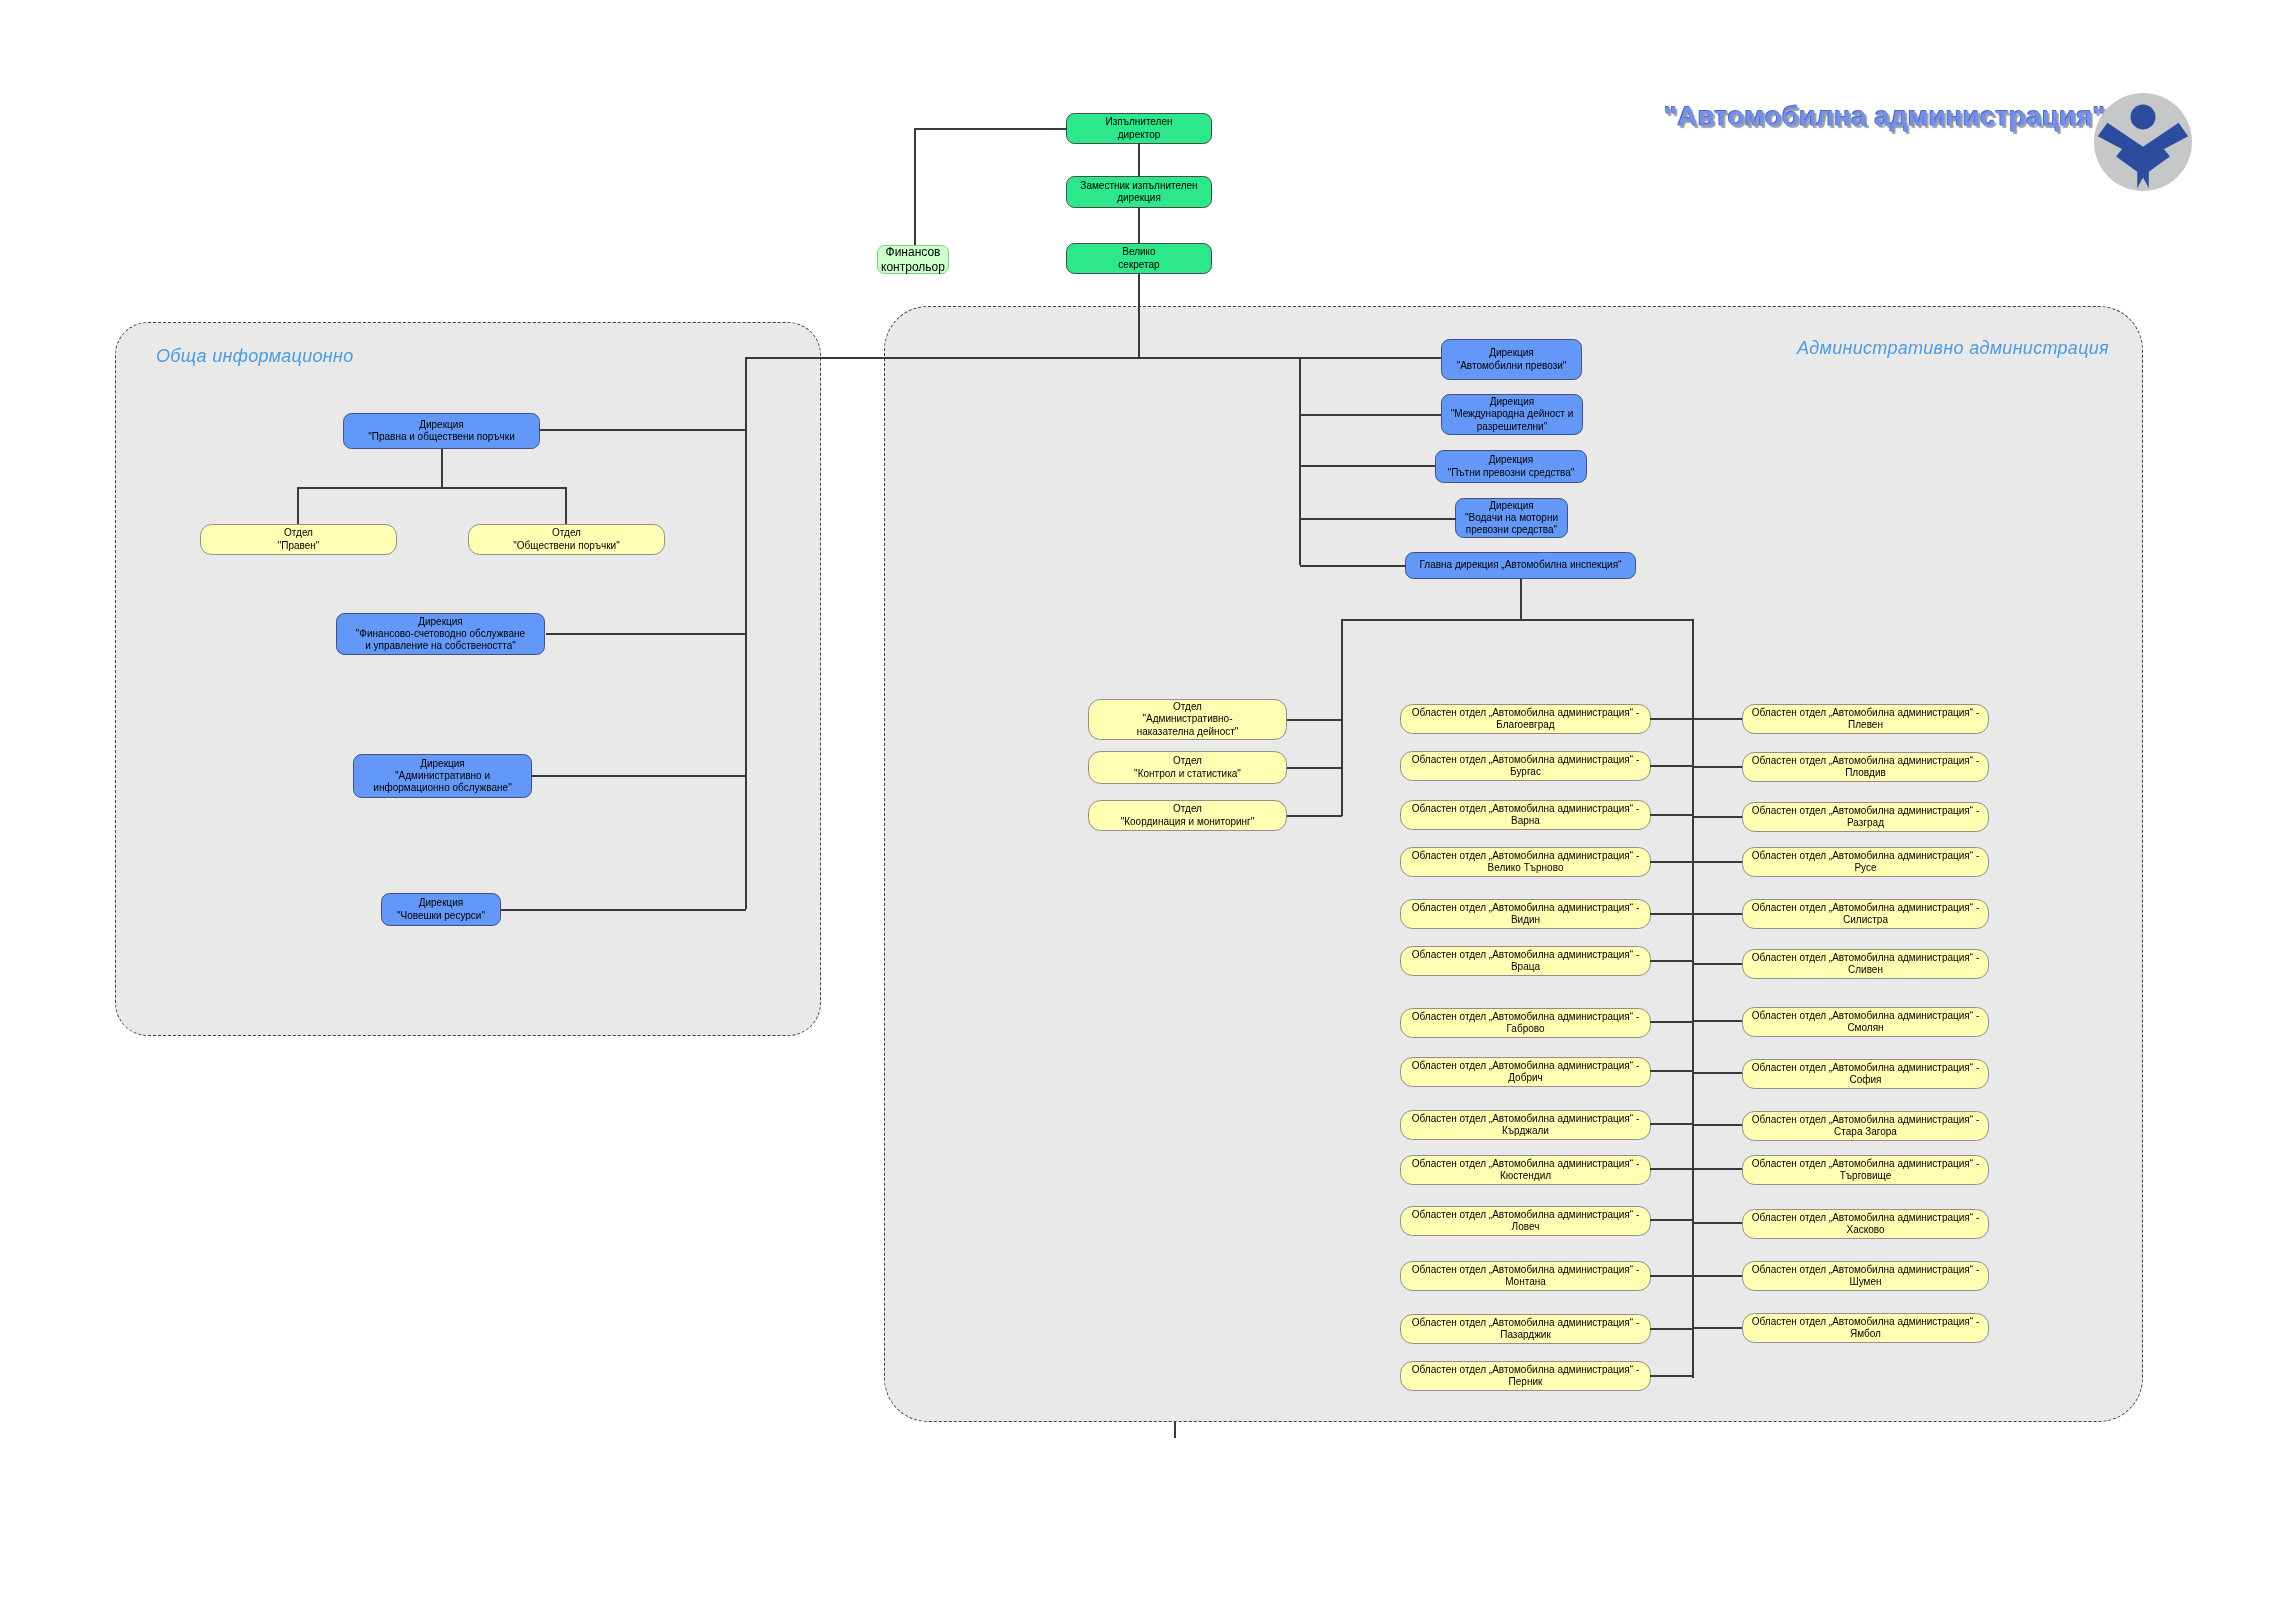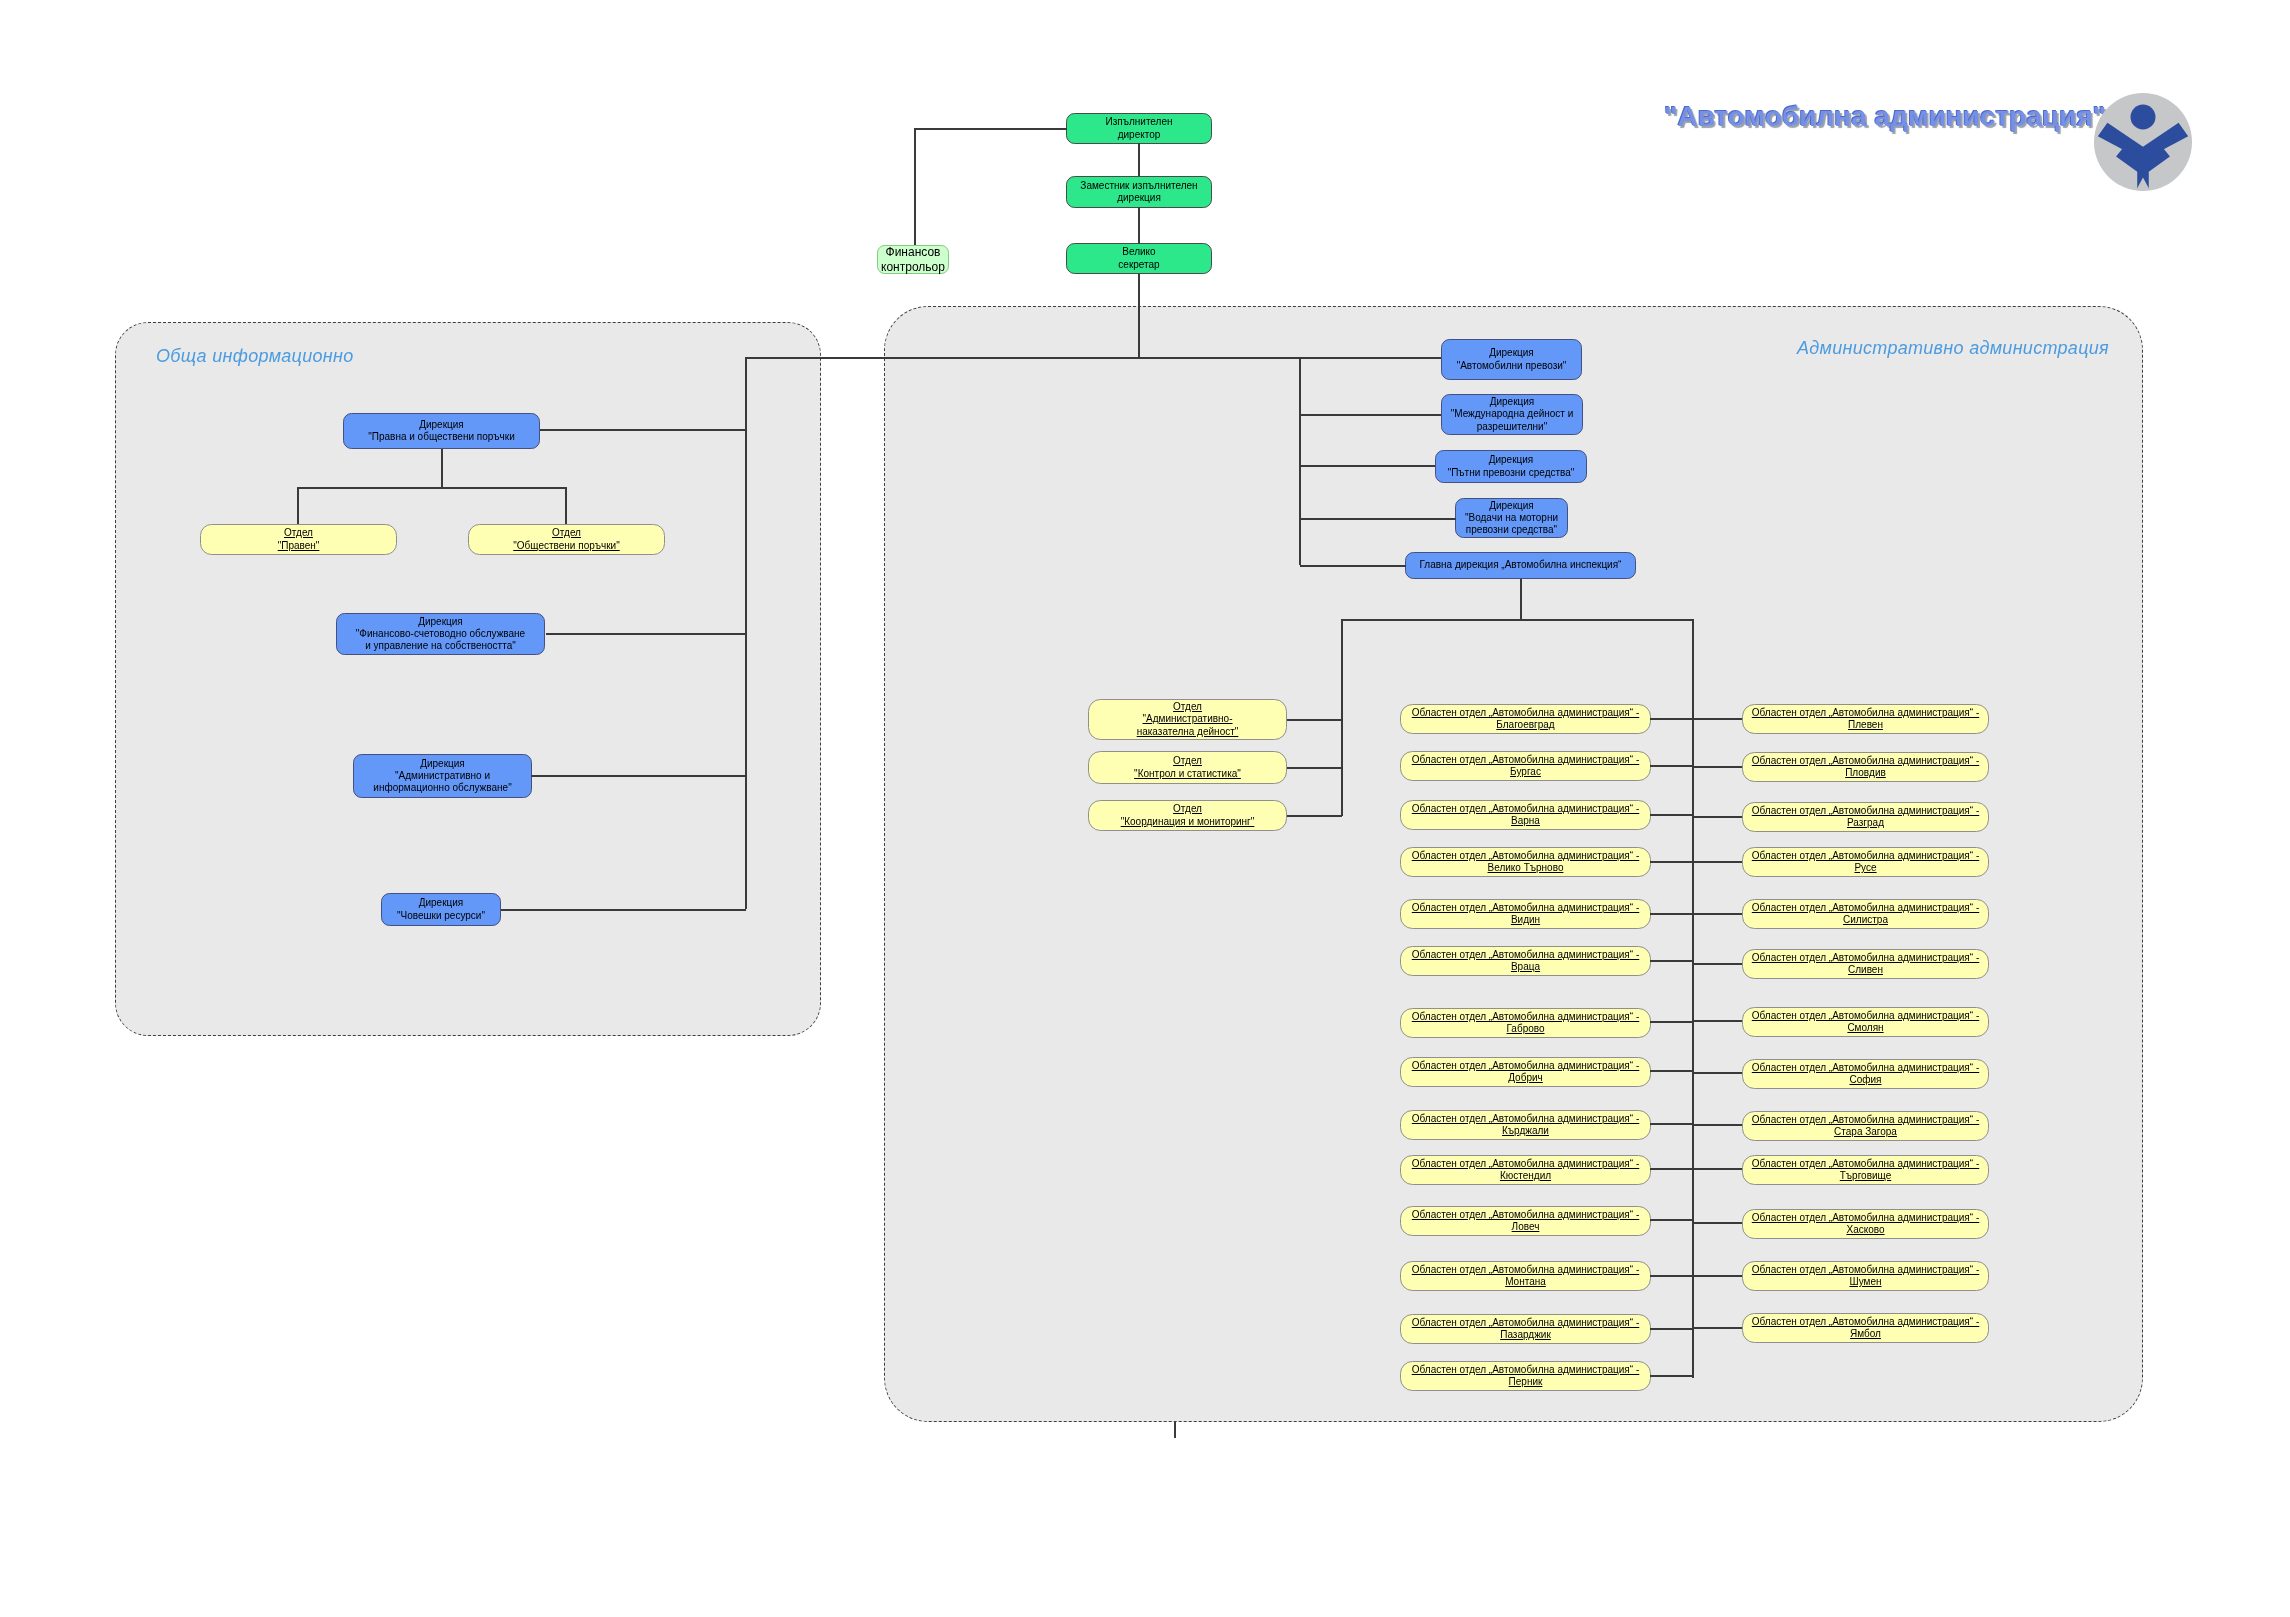--- a/index.html
+++ b/index.html
@@ -13,21 +13,21 @@
   .section-label{position:absolute;font-style:italic;color:#4b9be0;font-size:18px;letter-spacing:0.3px;}
   #label-general{left:156px;top:346px;}
   #label-specialized{left:1729px;top:338px;width:380px;text-align:right;}
 
   .node{position:absolute;display:flex;align-items:center;justify-content:center;
         text-align:center;white-space:pre-line;box-sizing:border-box;
         font-size:10px;line-height:1.22;color:#000;padding:1px 3.8px;}
   .green{background:#2de88b;border:1.4px solid #4a4a4a;border-radius:8.6px;}
   .lightgreen{background:#ccffcc;border:1px solid #86c886;border-radius:7.7px;font-size:12px;}
   .blue{background:#6397f8;border:1.4px solid #44517e;border-radius:8.6px;}
-  .yellow{background:#ffffb4;border:1px solid #8f8f8f;border-radius:12.5px;text-decoration:underline;}
+  .yellow{background:#ffffb4;border:1px solid #8f8f8f;border-radius:12.5px;}
 
   .line{position:absolute;background:#3a3a3a;}
 
   #title-block{position:absolute;left:1537px;top:98px;width:569px;text-align:right;
     font-size:28px;font-weight:700;line-height:1.38;color:#7590e6;
     text-shadow:-1px -1px 0 #4d6ac6, 1.9px 1.9px 1px #9aa0a8;}
   #logo{position:absolute;left:2093px;top:92px;width:100px;height:100px;}
 </style>
 </head>
 <body>

